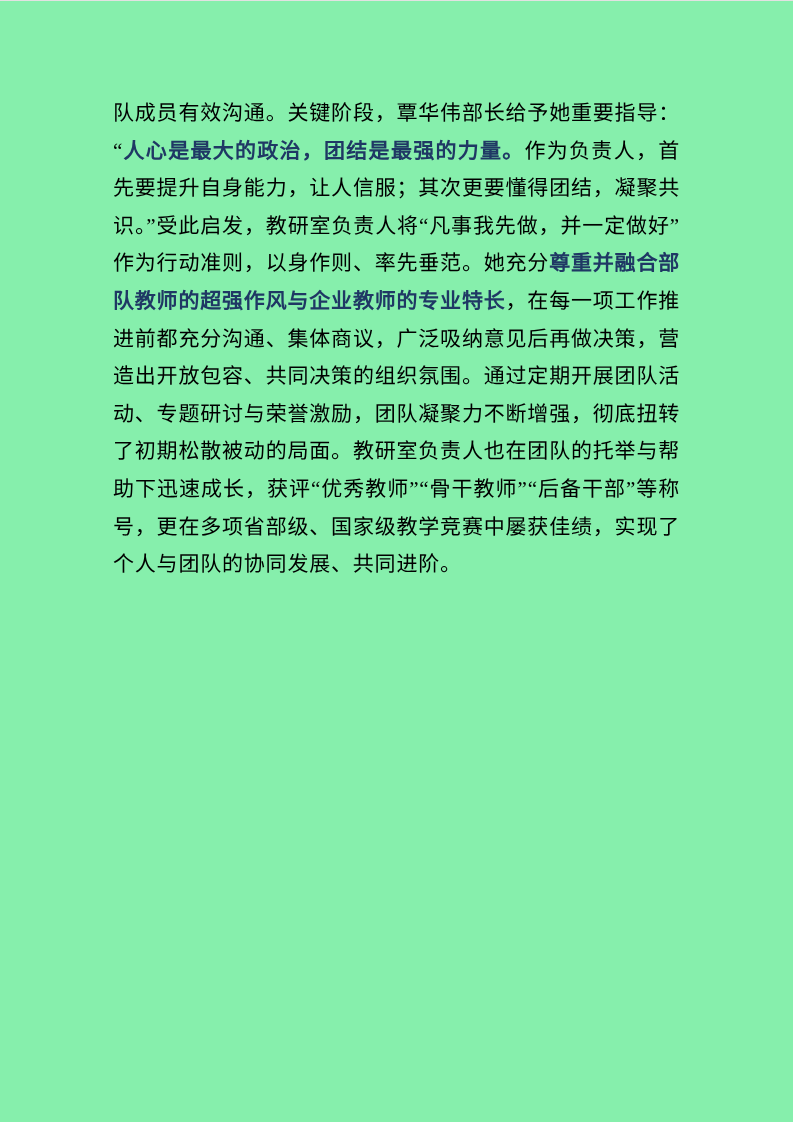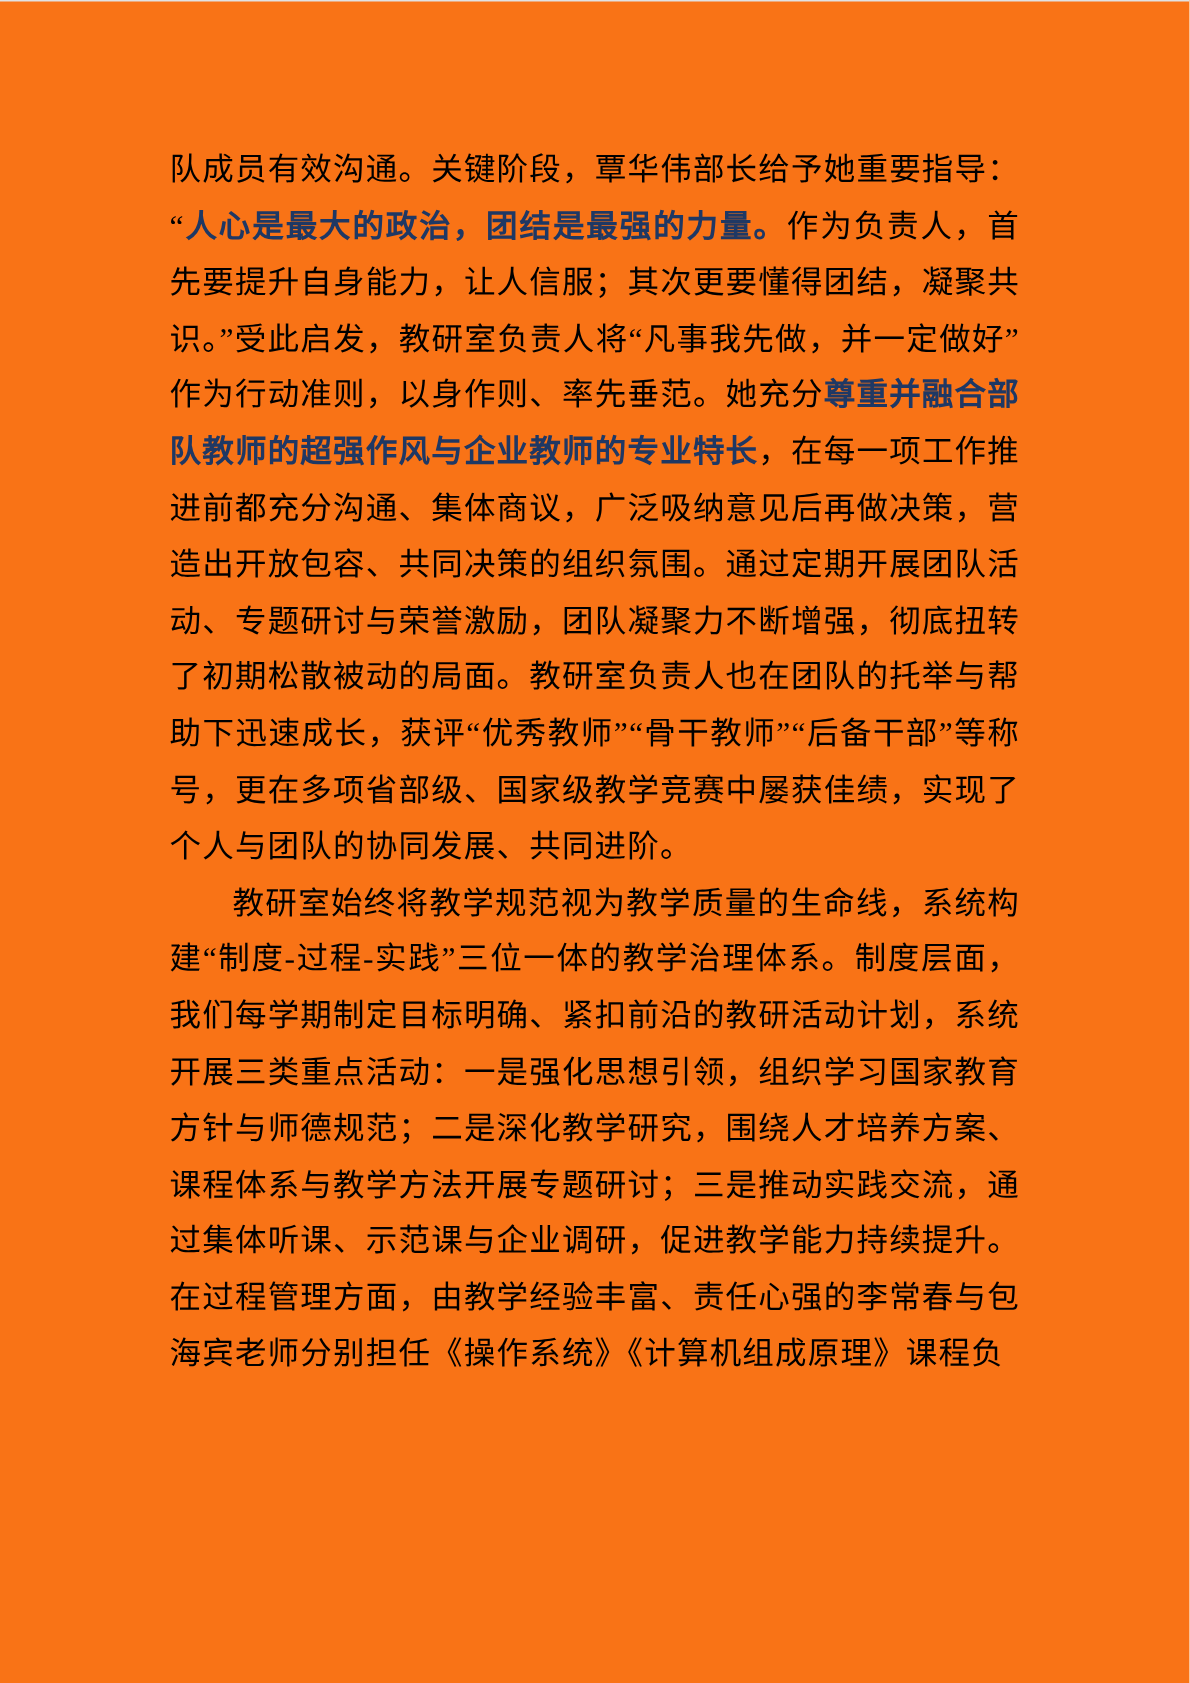--- a/index.html
+++ b/index.html
@@ -4,21 +4,21 @@
 <style>
   html, body {
     margin: 0;
     padding: 0;
     background: #ffffff;
   }
   .page {
     position: relative;
     width: 793px;
     height: 1122px;
-    background: #f97316;
+    background: #86efac;
     overflow: hidden;
     border-top: 1px solid #e2e2e2;
     font-family: "Liberation Serif", "DejaVu Serif", serif;
   }
   .content {
     position: absolute;
     left: 113px;
     top: 94px;
     width: 567px;
     color: #000000;
@@ -46,16 +46,15 @@
 </style>
 </head>
 <body>
 
 <div class="page">
   <div class="content">
 
     <p class="para"><span>队成员有效沟通。关键阶段，覃华伟部长给予她重要指导：“</span><span class="blue-bold">人心是最大的政治，团结是最强的力量。</span><span>作为负责人，首先要提升自身能力，让人信服；其次更要懂得团结，凝聚共识。”受此启发，教研室负责人将“凡事我先做，并一定做好”作为行动准则，以身作则、率先垂范。她充分</span><span class="blue-bold">尊重并融合部队教师的超强作风与企业教师的专业特长</span><span>，在每一项工作推进前都充分沟通、集体商议，广泛吸纳意见后再做决策，营造出开放包容、共同决策的组织氛围。通过定期开展团队活动、专题研讨与荣誉激励，团队凝聚力不断增强，彻底扭转了初期松散被动的局面。教研室负责人也在团队的托举与帮助下迅速成长，获评“优秀教师”“骨干教师”“后备干部”等称号，更在多项省部级、国家级教学竞赛中屡获佳绩，实现了个人与团队的协同发展、共同进阶。</span></p>
 
 
-    <p class="para indent2"><span>教研室始终将教学规范视为教学质量的生命线，系统构建“制度-过程-实践”三位一体的教学治理体系。制度层面，我们每学期制定目标明确、紧扣前沿的教研活动计划，系统开展三类重点活动：一是强化思想引领，组织学习国家教育方针与师德规范；二是深化教学研究，围绕人才培养方案、课程体系与教学方法开展专题研讨；三是推动实践交流，通过集体听课、示范课与企业调研，促进教学能力持续提升。在过程管理方面，由教学经验丰富、责任心强的李常春与包海宾老师分别担任《操作系统》《计算机组成原理》课程负</span></p>
 
   </div>
 </div>
 
 </body></html>

